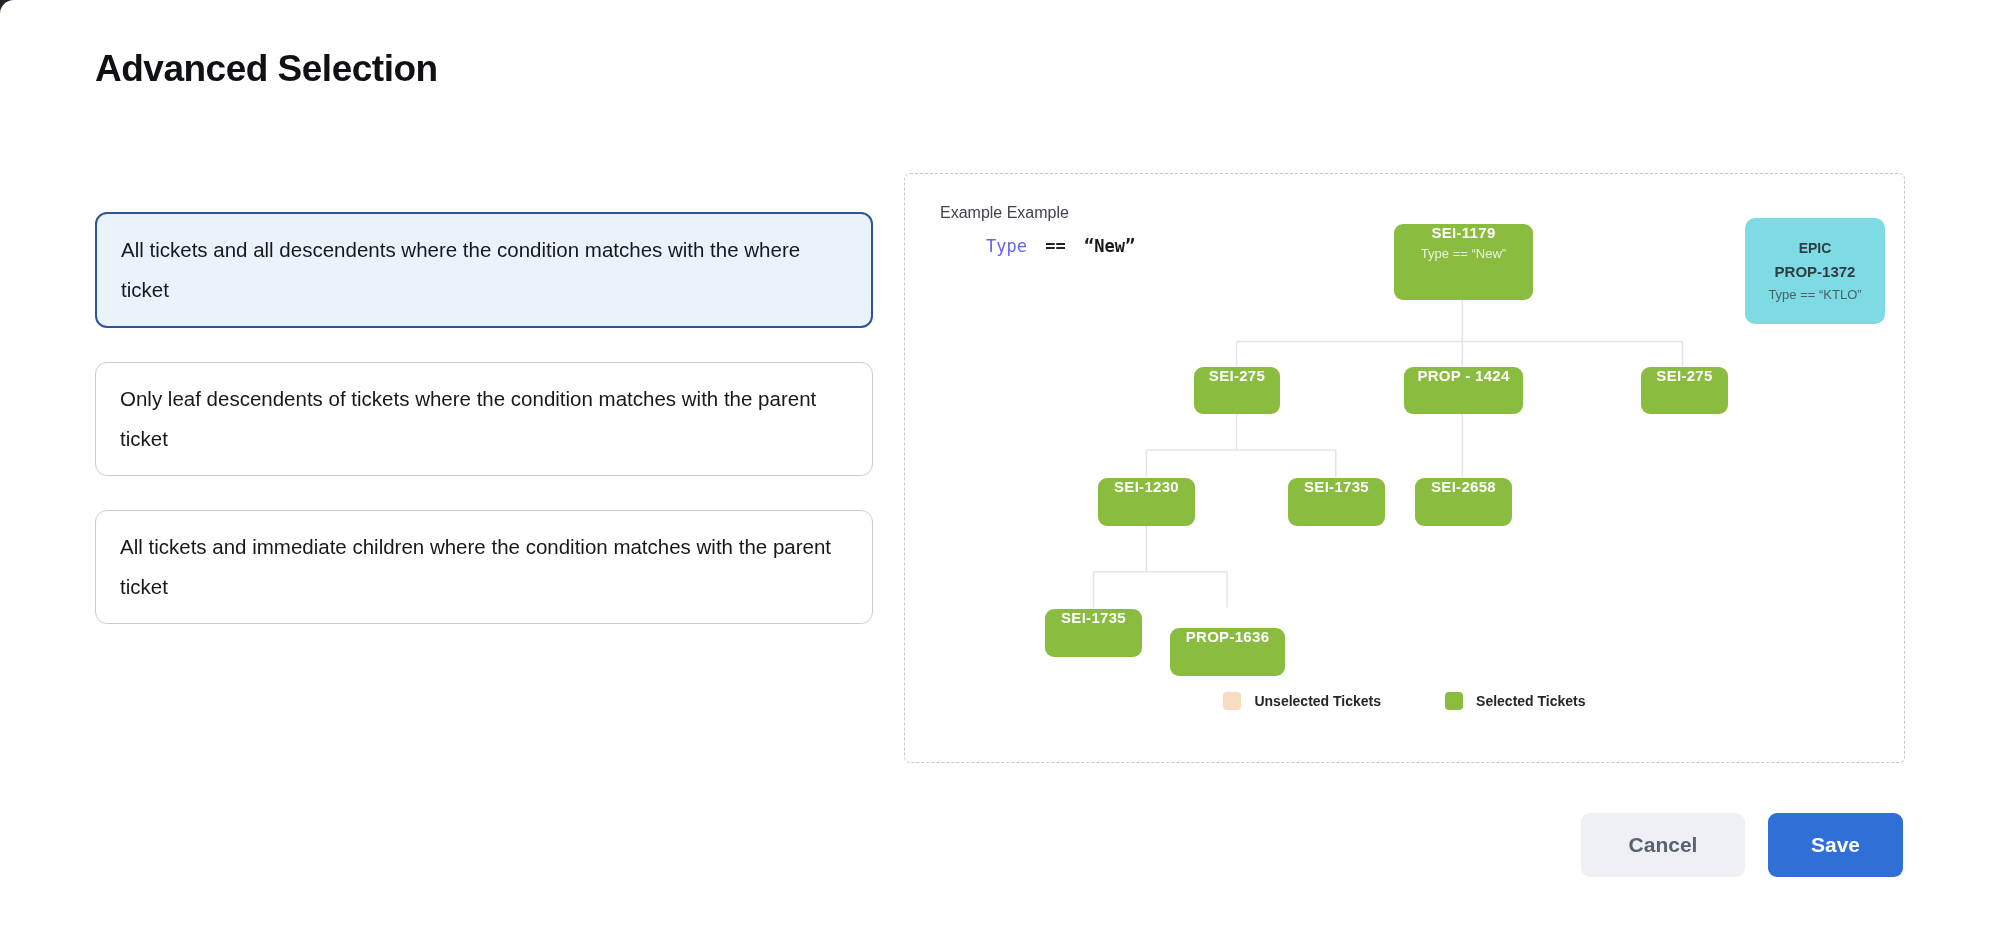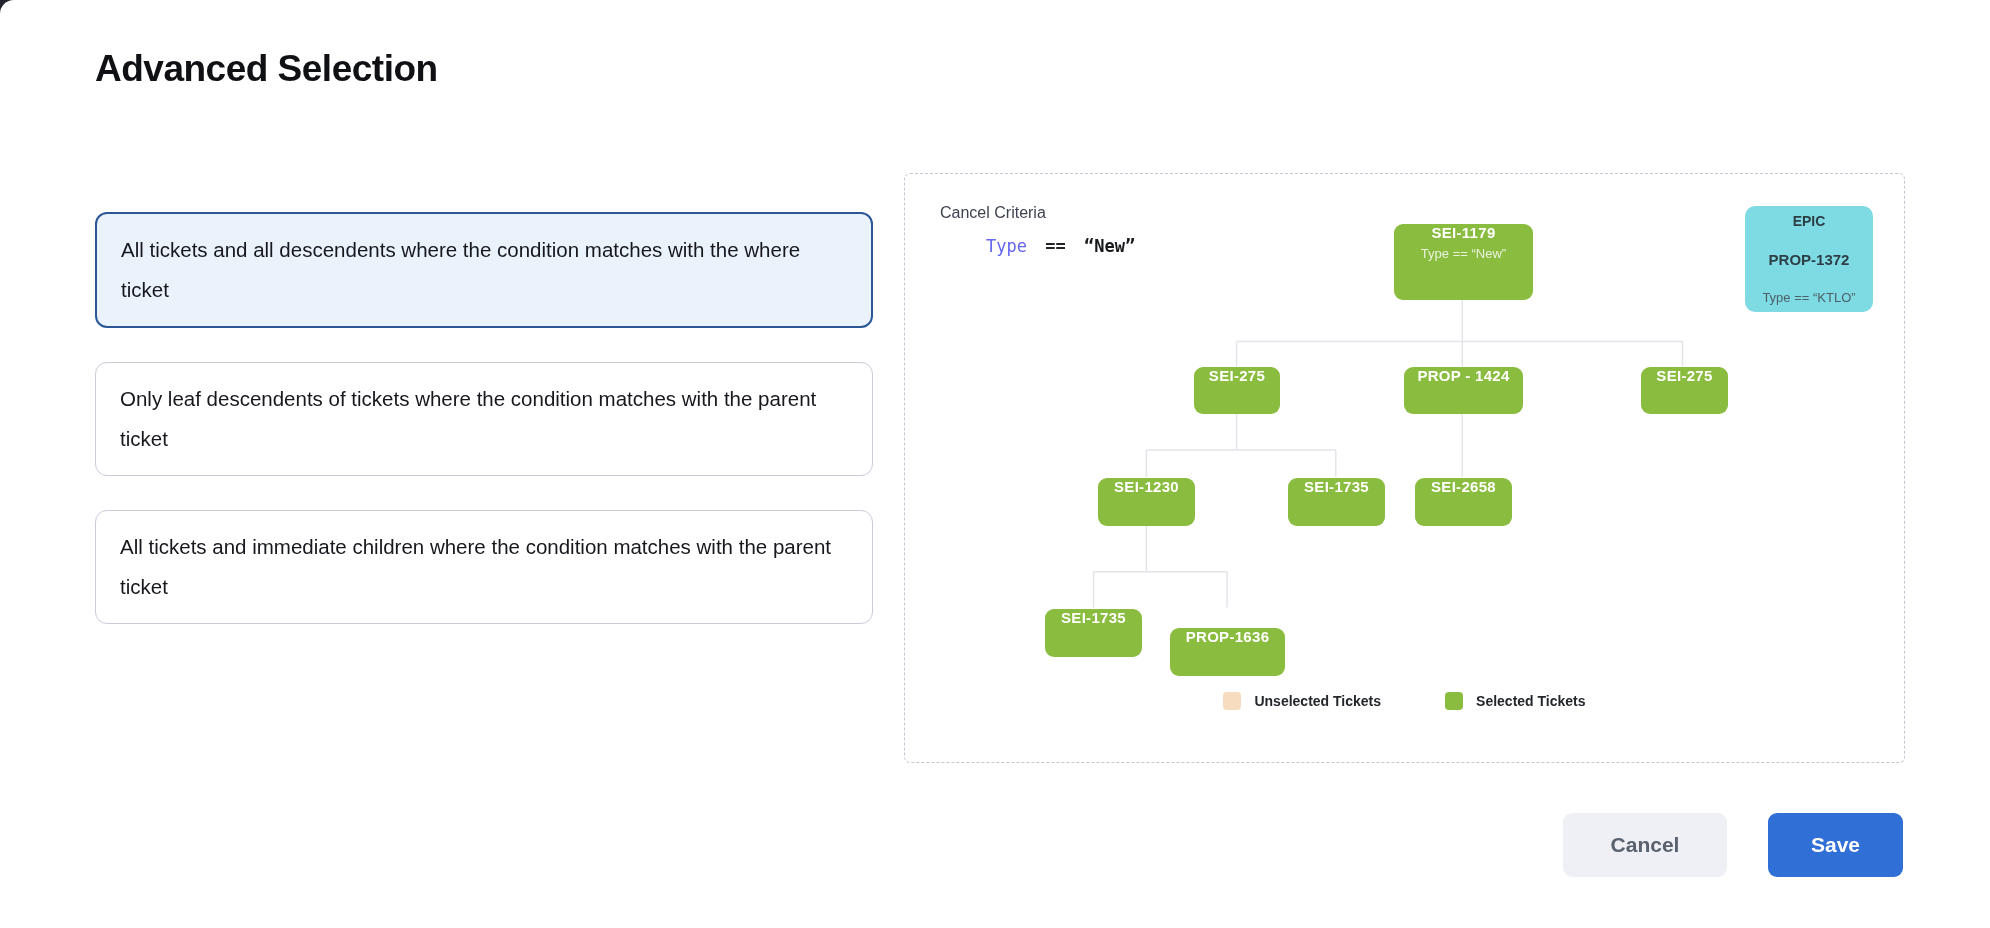--- a/index.html
+++ b/index.html
@@ -62,25 +62,25 @@
   .criteria-line {
     font-family: "DejaVu Sans Mono", monospace;
     font-size: 17px;
   }
   .criteria-field { color: #6466f1; font-weight: 500; margin-left: 46px; }
   .criteria-op { color: #202228; font-weight: 700; margin: 0 8px; }
   .criteria-val { color: #17191d; font-weight: 700; }
 
   
   .epic-card {
-    position: absolute; left: 840px; top: 32px; width: 128px; height: 106px;
+    position: absolute; left: 840px; top: 44px; width: 140px; height: 106px;
     box-sizing: border-box;
     background: #7edbe4; border-radius: 10px;
     display: flex; flex-direction: column; align-items: center; justify-content: center;
-    gap: 22px; text-align: center;
+    gap: 7px; text-align: center;
   }
   .epic-type  { font-size: 14px; font-weight: 700; color: #2e3e46; }
   .epic-id    { font-size: 15px; font-weight: 700; color: #2e3e46; }
   .epic-cond  { font-size: 13px; font-weight: 400; color: #4d6068; }
 
   
   .edges { position: absolute; inset: 0; width: 100%; height: 100%; }
   .edges path { stroke: #e3e4ea; stroke-width: 1.5; fill: none; }
 
   .node {
@@ -98,21 +98,21 @@
     position: absolute; left: 0; right: 0; top: 518px;
     display: flex; justify-content: center; align-items: center; gap: 64px;
   }
   .legend-item { display: flex; align-items: center; gap: 13px; }
   .legend-swatch { width: 18px; height: 18px; border-radius: 4px; display: inline-block; }
   .legend-label { font-size: 14px; font-weight: 700; color: #23262b; }
 
   
   .footer-buttons {
     position: absolute; top: 813px; right: 87px;
-    display: flex; gap: 41px; justify-content: space-between;
+    display: flex; gap: 23px; justify-content: space-between;
   }
   .btn {
     box-sizing: border-box; height: 64px;
     border: none; border-radius: 9px;
     font-family: "Liberation Sans", sans-serif;
     font-size: 21px; font-weight: 700;
     cursor: pointer;
     display: flex; align-items: center; justify-content: center;
   }
   .btn-cancel { width: 164px; background: #eef0f5; color: #59606e; }
@@ -128,21 +128,21 @@
   <div class="options">
     <div class="option-card selected">All tickets and all descendents where the condition matches with the where ticket</div>
     <div class="option-card">Only leaf descendents of tickets where the condition matches with the parent ticket</div>
     <div class="option-card">All tickets and immediate children where the condition matches with the parent ticket</div>
   </div>
 
   <div class="panel">
     <div class="panel-inner">
 
       <div class="criteria">
-        <div class="criteria-title">Cancel Criteria</div>
+        <div class="criteria-title">Example Example</div>
         <div class="criteria-line">
           <span class="criteria-field">Type</span>
           <span class="criteria-op">==</span>
           <span class="criteria-val">“New”</span>
         </div>
       </div>
 
       <div class="epic-card">
         <div class="epic-type">EPIC</div>
         <div class="epic-id">PROP-1372</div>

